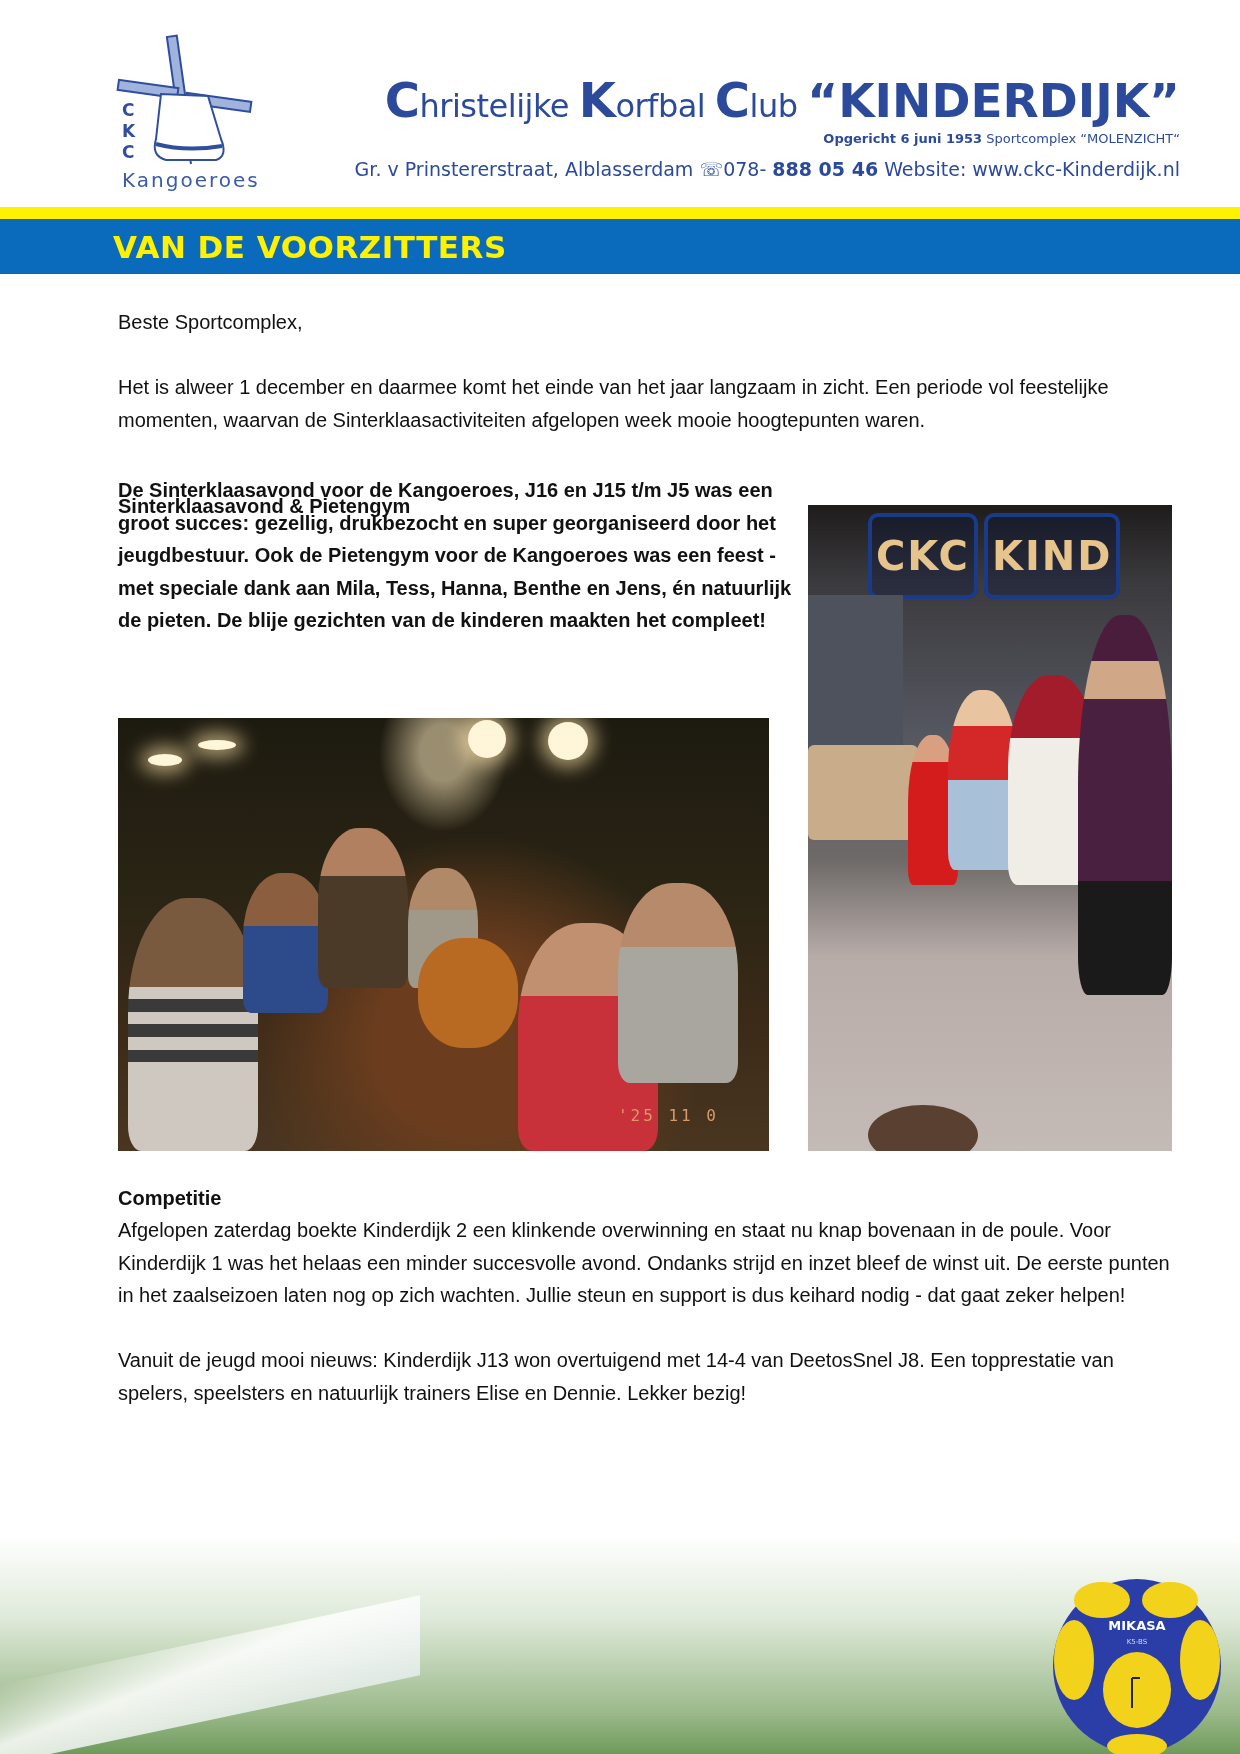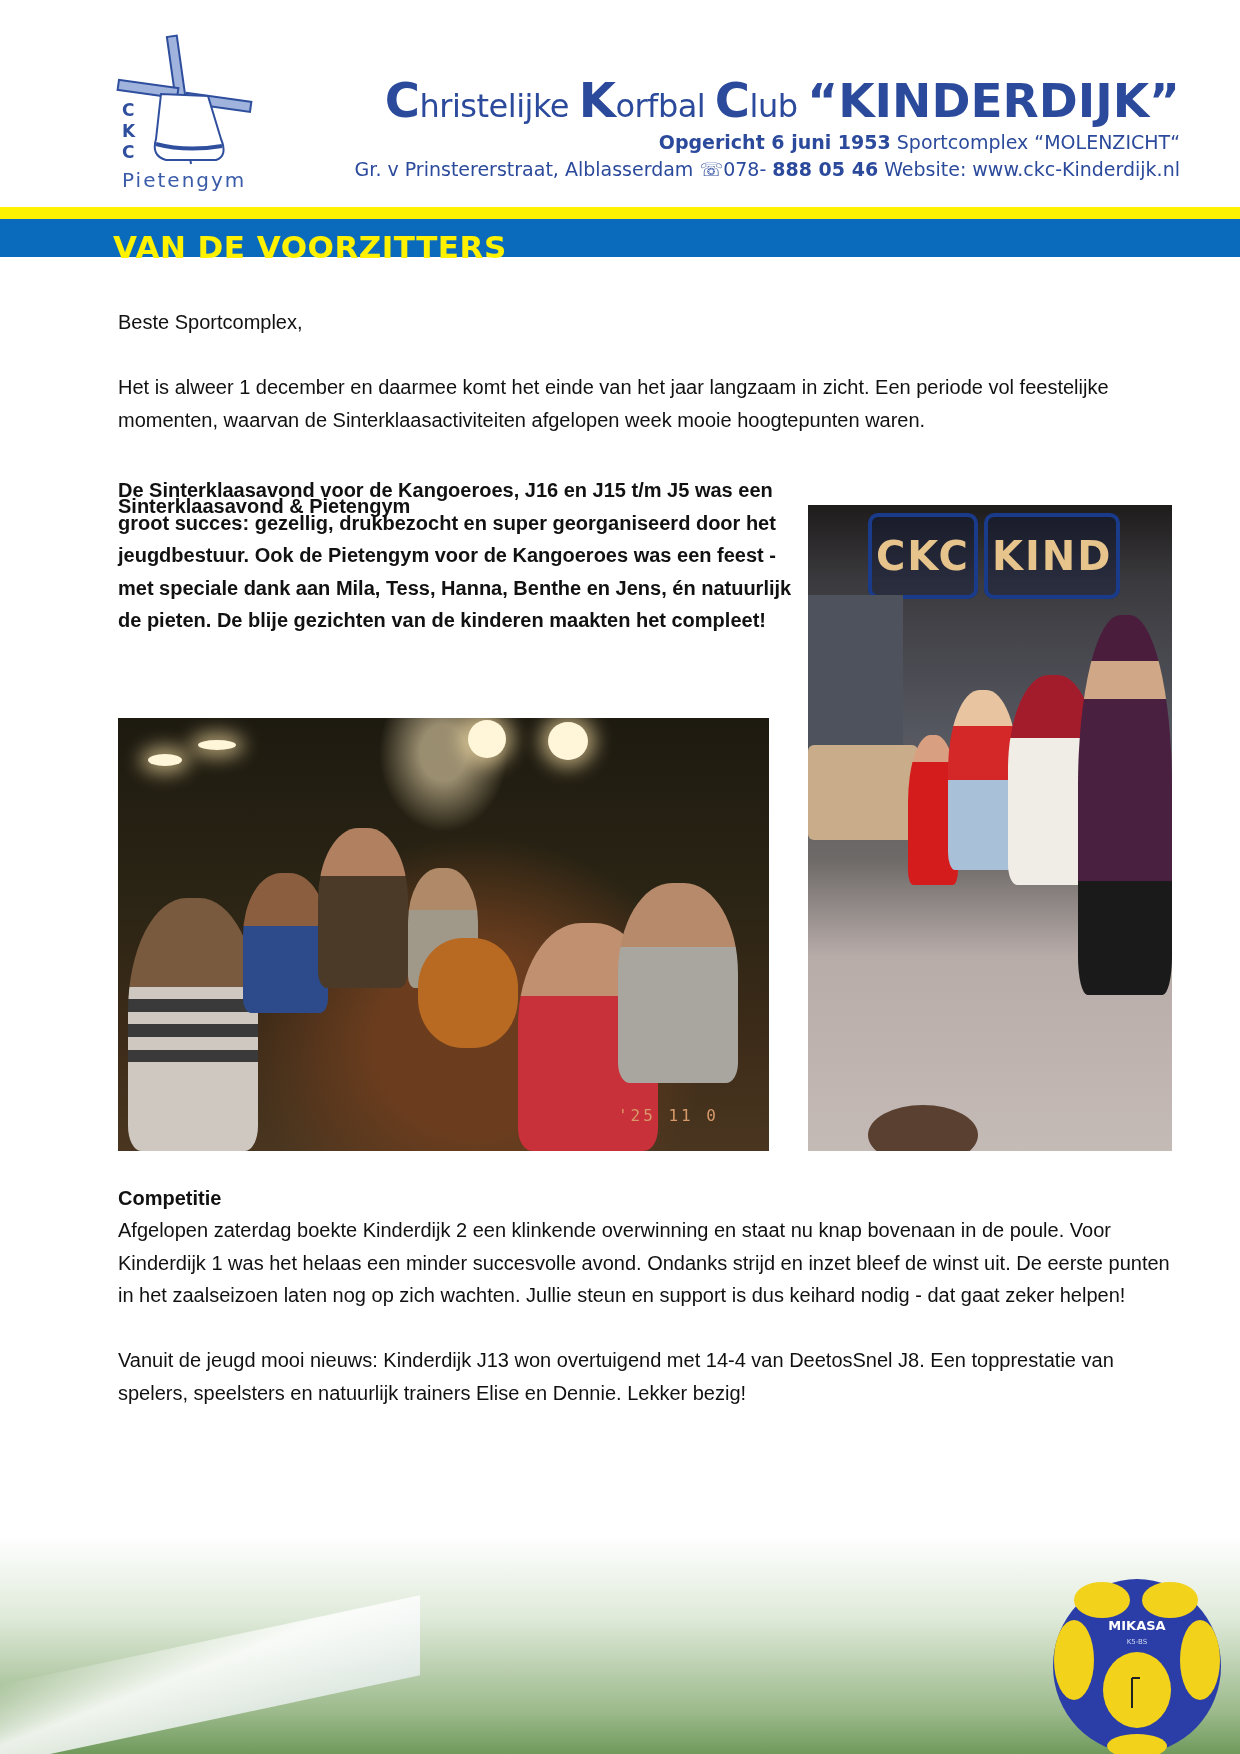--- a/index.html
+++ b/index.html
@@ -12,28 +12,28 @@
                color:#2f4f9e; font-size:17px; line-height:21px; }
   .logo .kd { position:absolute; left:6px; top:134px; font-family:"DejaVu Sans", sans-serif; color:#3a5ba8;
               font-size:20px; letter-spacing:2px; }
   .logo svg { position:absolute; left:0; top:0; }
 
   .club-name { position:absolute; right:60px; top:72px; color:#2b4a9c; font-family:"DejaVu Sans", sans-serif;
                font-size:32px; white-space:nowrap; letter-spacing:-0.5px; }
   .club-name .cap { font-size:48px; font-weight:bold; }
   .club-name .big { font-size:47px; font-weight:bold; letter-spacing:0; }
   .founded { position:absolute; right:60px; top:131px; color:#2b4a9c; font-family:"DejaVu Sans", sans-serif;
-             font-size:19px; white-space:nowrap; }
+             font-size:13px; white-space:nowrap; }
   .founded b { font-weight:bold; }
   .address { position:absolute; right:60px; top:158px; color:#2b4a9c; font-family:"DejaVu Sans", sans-serif;
              font-size:19px; white-space:nowrap; }
   .address .num { font-weight:bold; }
 
   .yellow-stripe { position:absolute; left:0; top:207px; width:1240px; height:12px; background:#fff200; }
-  .blue-band { position:absolute; left:0; top:219px; width:1240px; height:38px; background:#0a6bbd; }
+  .blue-band { position:absolute; left:0; top:219px; width:1240px; height:55px; background:#0a6bbd; }
   .blue-band h1 { margin:0; position:absolute; left:113px; top:10px; color:#fff200;
                   font-family:"DejaVu Sans", sans-serif; font-weight:bold; font-size:31px; letter-spacing:0.5px; }
 
   
   .txt { position:absolute; left:118px; font-size:20px; line-height:32.5px; color:#111; }
   .greeting { top:306px; }
   .intro { top:371px; width:1060px; }
   .h-sinter { top:470px; font-weight:bold;margin-top:20px; }
   .p-sinter { top:474px; width:680px;font-weight:bold; }
   .h-comp { top:1182px; font-weight:bold; }
@@ -78,21 +78,21 @@
       <rect x="70" y="63" width="65" height="10" fill="#9fb3dd" transform="rotate(8 100 68)"></rect>
       <path d="M45 60 L40 105 Q35 122 50 126 L100 126 Q112 122 105 105 L92 62 Z" fill="#fff"></path>
       <path d="M40 110 Q70 118 106 112" stroke-width="4"></path>
     </g>
   </svg>
   <div class="ckc">
     <div>C</div>
     <div>K</div>
     <div>C</div>
   </div>
-  <div class="kd">Pietengym</div>
+  <div class="kd">Kangoeroes</div>
 </div>
 
 <div class="club-name">
   <span class="cap">C</span><span>hristelijke </span><span class="cap">K</span><span>orfbal </span><span class="cap">C</span><span>lub </span><span class="big">“KINDERDIJK”</span>
 </div>
 
 <div class="founded">
   <b>Opgericht 6 juni 1953</b><span> Sportcomplex “MOLENZICHT“</span>
 </div>
 

